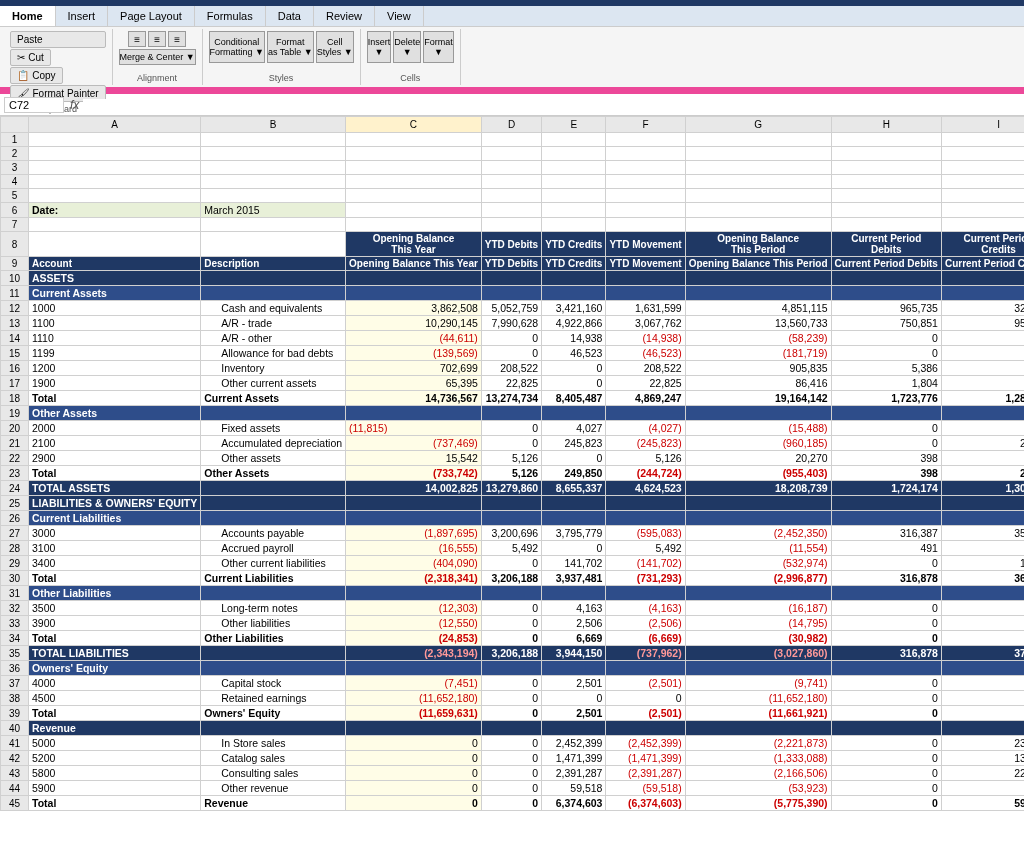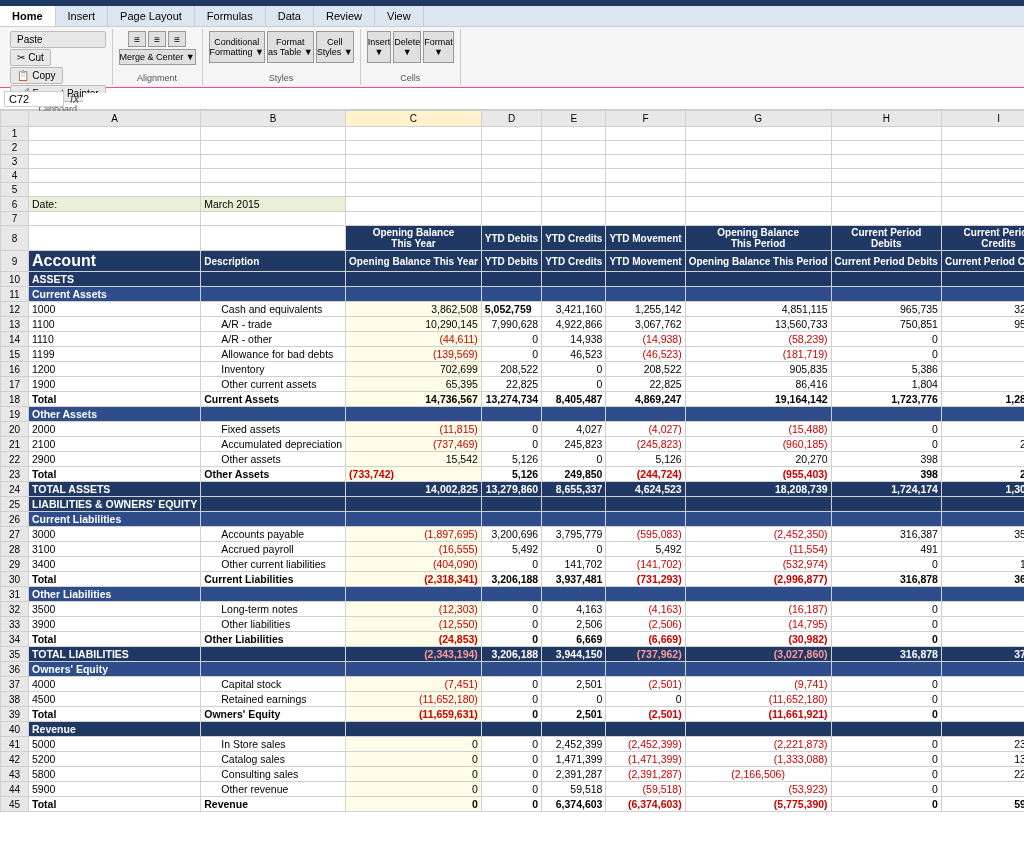--- a/index.html
+++ b/index.html
@@ -10,21 +10,21 @@
       background: #1f3864;
       color: white;
       text-align: center;
       padding: 3px 0;
       font-size: 12px;
     }
 
     
     .ribbon {
       background: #7dd3fc;
-      border-bottom: 1px solid #ec4899;
+      border-bottom: 7px solid #ec4899;
     }
     .ribbon-tabs {
       display: flex;
       background: #dce6f1;
       border-bottom: 1px solid #ccc;
     }
     .ribbon-tab {
       padding: 4px 12px;
       font-size: 11px;
       cursor: pointer;
@@ -293,21 +293,21 @@
           <td></td>
           <td></td>
           <td></td>
           <td></td>
           <td></td>
           <td></td>
           <td></td>
         </tr>
         <tr>
           <td class="row-header">6</td>
-          <td style="background: rgb(232, 240, 216); font-weight: normal;">Date:</td>
+          <td style="background: rgb(232, 240, 216); font-weight: bold;">Date:</td>
           <td style="background: rgb(232, 240, 216);">March 2015</td>
           <td></td>
           <td></td>
           <td></td>
           <td></td>
           <td></td>
           <td></td>
           <td></td>
         </tr>
         <tr>
@@ -333,21 +333,21 @@
           <td style="background: rgb(31, 56, 100); color: white; font-weight: bold; text-align: center; font-size: 10px; white-space: pre-line; vertical-align: middle;">YTD Movement</td>
           <td style="background: rgb(31, 56, 100); color: white; font-weight: bold; text-align: center; font-size: 10px; white-space: pre-line; vertical-align: middle;">Opening Balance
 This Period</td>
           <td style="background: rgb(31, 56, 100); color: white; font-weight: bold; text-align: center; font-size: 10px; white-space: pre-line; vertical-align: middle;">Current Period
 Debits</td>
           <td style="background: rgb(31, 56, 100); color: white; font-weight: bold; text-align: center; font-size: 10px; white-space: pre-line; vertical-align: middle;">Current Period
 Credits</td>
         </tr>
         <tr>
           <td class="row-header">9</td>
-          <td style="background: rgb(31, 56, 100); color: white; font-weight: bold; text-align: left; font-size: 16px;">Account</td>
+          <td style="background: rgb(31, 56, 100); color: white; font-weight: bold; text-align: left; font-size: 10px;">Account</td>
           <td style="background: rgb(31, 56, 100); color: white; font-weight: bold; text-align: left; font-size: 10px;">Description</td>
           <td style="background: rgb(31, 56, 100); color: white; font-weight: bold; text-align: center; font-size: 10px;">Opening Balance This Year</td>
           <td style="background: rgb(31, 56, 100); color: white; font-weight: bold; text-align: center; font-size: 10px;">YTD Debits</td>
           <td style="background: rgb(31, 56, 100); color: white; font-weight: bold; text-align: center; font-size: 10px;">YTD Credits</td>
           <td style="background: rgb(31, 56, 100); color: white; font-weight: bold; text-align: center; font-size: 10px;">YTD Movement</td>
           <td style="background: rgb(31, 56, 100); color: white; font-weight: bold; text-align: center; font-size: 10px;">Opening Balance This Period</td>
           <td style="background: rgb(31, 56, 100); color: white; font-weight: bold; text-align: center; font-size: 10px;">Current Period Debits</td>
           <td style="background: rgb(31, 56, 100); color: white; font-weight: bold; text-align: center; font-size: 10px;">Current Period Credits</td>
         </tr>
         <tr>
@@ -372,23 +372,23 @@
           <td style="background: rgb(46, 77, 138); color: white; font-weight: bold;"></td>
           <td style="background: rgb(46, 77, 138); color: white; font-weight: bold;"></td>
           <td style="background: rgb(46, 77, 138); color: white; font-weight: bold;"></td>
           <td style="background: rgb(46, 77, 138); color: white; font-weight: bold;"></td>
         </tr>
         <tr>
           <td class="row-header">12</td>
           <td>1000</td>
           <td style="padding-left: 20px;">Cash and equivalents</td>
           <td style="text-align: right; background: rgb(255, 253, 231);">3,862,508</td>
-          <td style="text-align: left; font-weight: bold;">5,052,759</td>
+          <td style="text-align: right;">5,052,759</td>
           <td style="text-align: right;">3,421,160</td>
-          <td style="text-align: right;">1,255,142</td>
+          <td style="text-align: right;">1,631,599</td>
           <td style="text-align: right;">4,851,115</td>
           <td style="text-align: right;">965,735</td>
           <td style="text-align: right;">322,744</td>
         </tr>
         <tr>
           <td class="row-header">13</td>
           <td>1100</td>
           <td style="padding-left: 20px;">A/R - trade</td>
           <td style="text-align: right; background: rgb(255, 253, 231);">10,290,145</td>
           <td style="text-align: right;">7,990,628</td>
@@ -467,21 +467,21 @@
           <td style="background: rgb(46, 77, 138); color: white; font-weight: bold;"></td>
           <td style="background: rgb(46, 77, 138); color: white; font-weight: bold;"></td>
           <td style="background: rgb(46, 77, 138); color: white; font-weight: bold;"></td>
           <td style="background: rgb(46, 77, 138); color: white; font-weight: bold;"></td>
           <td style="background: rgb(46, 77, 138); color: white; font-weight: bold;"></td>
         </tr>
         <tr>
           <td class="row-header">20</td>
           <td>2000</td>
           <td style="padding-left: 20px;">Fixed assets</td>
-          <td style="text-align: right; color: rgb(204, 0, 0); background: rgb(255, 253, 231);">(11,815)</td>
+          <td style="color: rgb(204, 0, 0); background: rgb(255, 253, 231);">(11,815)</td>
           <td style="text-align: right;">0</td>
           <td style="text-align: right;">4,027</td>
           <td style="text-align: right; color: rgb(204, 0, 0);">(4,027)</td>
           <td style="text-align: right; color: rgb(204, 0, 0);">(15,488)</td>
           <td style="text-align: right;">0</td>
           <td style="text-align: right;">354</td>
         </tr>
         <tr>
           <td class="row-header">21</td>
           <td>2100</td>
@@ -503,21 +503,21 @@
           <td style="text-align: right;">0</td>
           <td style="text-align: right;">5,126</td>
           <td style="text-align: right;">20,270</td>
           <td style="text-align: right;">398</td>
           <td style="text-align: right;">0</td>
         </tr>
         <tr>
           <td class="row-header">23</td>
           <td style="font-weight: bold;">Total</td>
           <td style="font-weight: bold;">Other Assets</td>
-          <td style="font-weight: bold; text-align: left; color: rgb(204, 0, 0); background: rgb(255, 253, 231);">(733,742)</td>
+          <td style="font-weight: bold; text-align: right; color: rgb(204, 0, 0); background: rgb(255, 253, 231);">(733,742)</td>
           <td style="font-weight: bold; text-align: right;">5,126</td>
           <td style="font-weight: bold; text-align: right;">249,850</td>
           <td style="font-weight: bold; text-align: right; color: rgb(204, 0, 0);">(244,724)</td>
           <td style="font-weight: bold; text-align: right; color: rgb(204, 0, 0);">(955,403)</td>
           <td style="font-weight: bold; text-align: right;">398</td>
           <td style="font-weight: bold; text-align: right;">23,461</td>
         </tr>
         <tr>
           <td class="row-header">24</td>
           <td style="background: rgb(31, 56, 100); color: white; font-weight: bold; text-align: left;">TOTAL ASSETS</td>
@@ -747,21 +747,21 @@
           <td style="text-align: right;">138,312</td>
         </tr>
         <tr>
           <td class="row-header">43</td>
           <td>5800</td>
           <td style="padding-left: 20px;">Consulting sales</td>
           <td style="text-align: right; background: rgb(255, 253, 231);">0</td>
           <td style="text-align: right;">0</td>
           <td style="text-align: right;">2,391,287</td>
           <td style="text-align: right; color: rgb(204, 0, 0);">(2,391,287)</td>
-          <td style="text-align: center; color: rgb(204, 0, 0);">(2,166,506)</td>
+          <td style="text-align: right; color: rgb(204, 0, 0);">(2,166,506)</td>
           <td style="text-align: right;">0</td>
           <td style="text-align: right;">224,781</td>
         </tr>
         <tr>
           <td class="row-header">44</td>
           <td>5900</td>
           <td style="padding-left: 20px;">Other revenue</td>
           <td style="text-align: right; background: rgb(255, 253, 231);">0</td>
           <td style="text-align: right;">0</td>
           <td style="text-align: right;">59,518</td>

